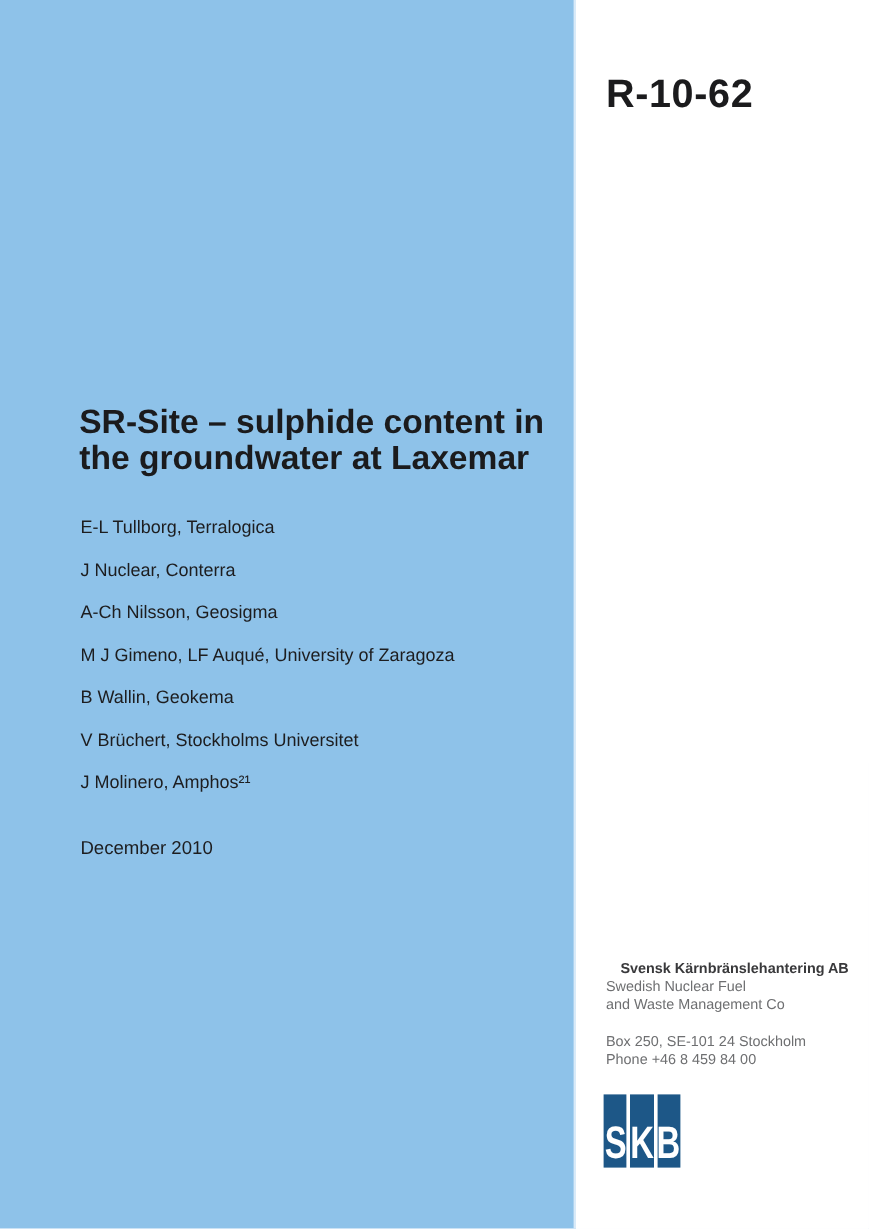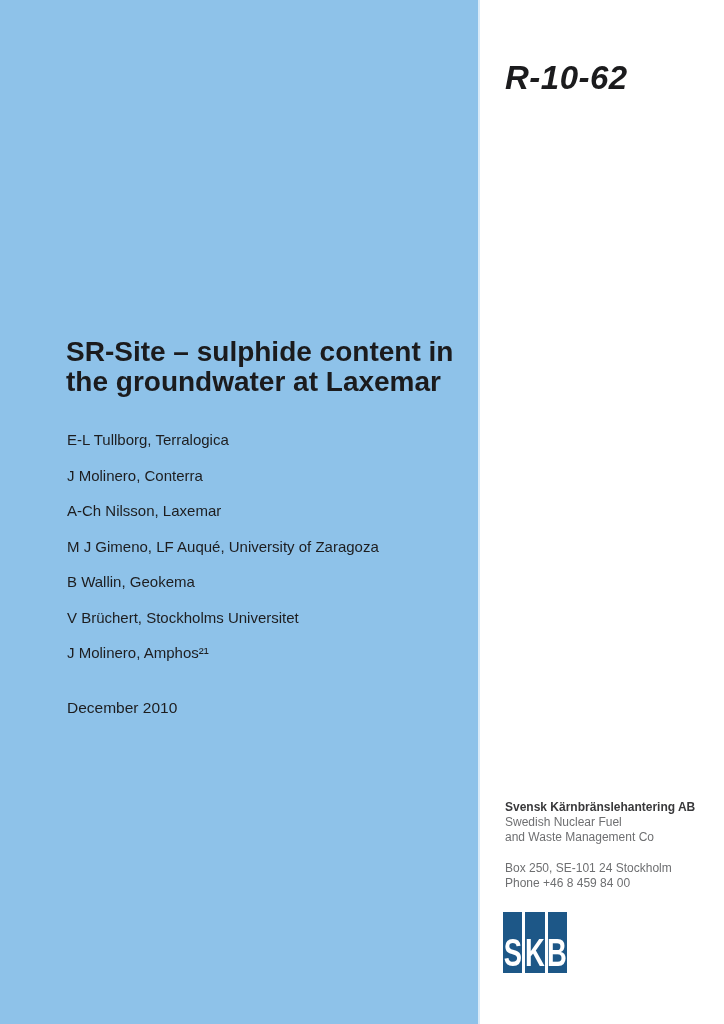--- a/index.html
+++ b/index.html
@@ -25,21 +25,20 @@
 
   .report-number {
     position: absolute;
     left: 505px;
     top: 58px;
     font-size: 33px;
     line-height: 40px;
     font-weight: bold;
     color: #1b1b1d;
     letter-spacing: 0.5px;
-    font-style: italic;
   }
 
   .title {
     position: absolute;
     left: 66px;
     top: 337px;
     font-size: 28px;
     line-height: 30px;
     font-weight: bold;
     color: #1b1b1d;
@@ -70,20 +69,21 @@
     position: absolute;
     left: 505px;
     top: 800px;
     font-size: 12px;
     line-height: 15px;
     color: #6e6f71;
   }
   .publisher-name {
     font-weight: bold;
     color: #39393b;
+    margin-left: 12px;
   }
   .publisher-address-group {
     margin-top: 16px;
   }
 
   .skb-logo {
     position: absolute;
     left: 503px;
     top: 912px;
     width: 64px;
@@ -118,22 +118,22 @@
 
   <div class="report-number">R-10-62</div>
 
   <div class="title">
     <div>SR-Site – sulphide content in</div>
     <div>the groundwater at Laxemar</div>
   </div>
 
   <div class="author-list">
     <div class="author-line">E-L Tullborg, Terralogica</div>
-    <div class="author-line">J Molinero, Conterra</div>
-    <div class="author-line">A-Ch Nilsson, Laxemar</div>
+    <div class="author-line">J Nuclear, Conterra</div>
+    <div class="author-line">A-Ch Nilsson, Geosigma</div>
     <div class="author-line">M J Gimeno, LF Auqué, University of Zaragoza</div>
     <div class="author-line">B Wallin, Geokema</div>
     <div class="author-line">V Brüchert, Stockholms Universitet</div>
     <div class="author-line">J Molinero, Amphos²¹</div>
   </div>
 
   <div class="pub-date">December 2010</div>
 
   <div class="publisher-block">
     <div class="publisher-name">Svensk Kärnbränslehantering AB</div>

